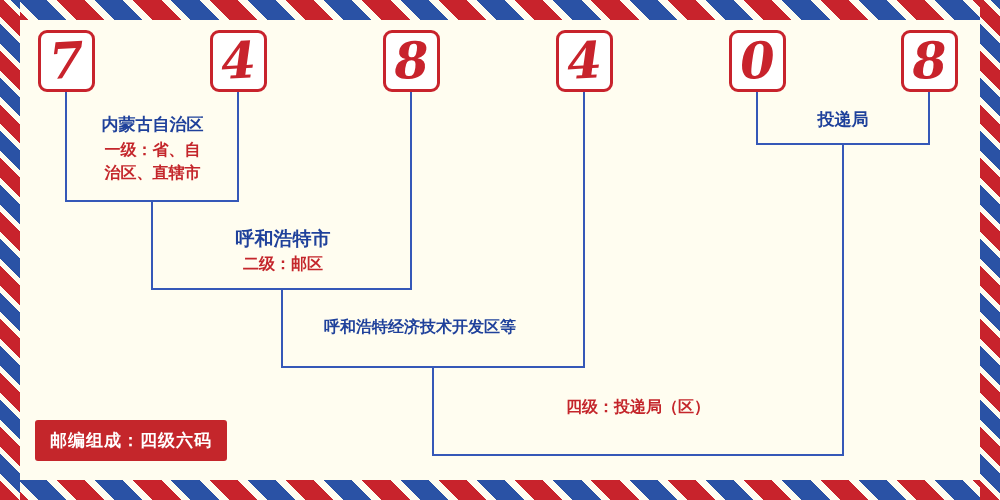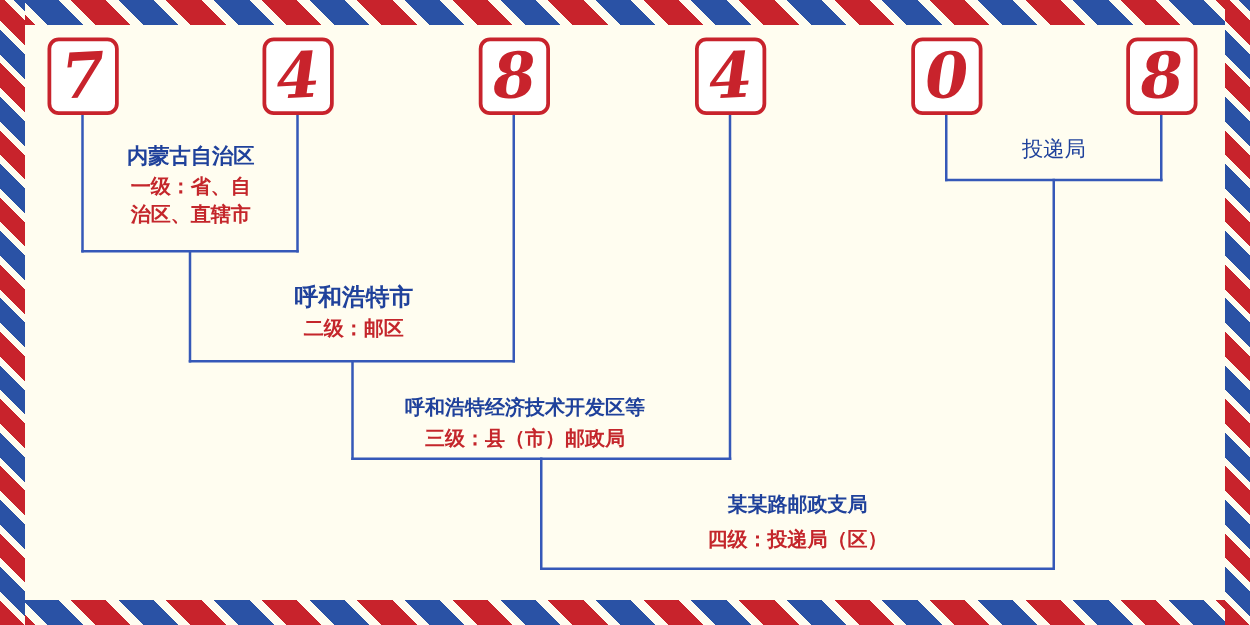--- a/index.html
+++ b/index.html
@@ -42,21 +42,21 @@
   .vline,.hline{position:absolute;background:var(--line-blue);}
   .vline{width:2px;}
   .hline{height:2px;}
 
   
   .lvl{position:absolute;text-align:center;}
   .lvl .name{font-weight:bold;color:var(--label-blue);font-size:18px;line-height:26px;}
   .lvl .desc{color:var(--desc-red);font-size:16px;font-weight:bold;line-height:23px;}
   .lvl1 .name{font-size:17px;}
   .lvl2 .name{font-size:19px;}
-  .delivery{position:absolute;text-align:center;font-weight:normal;color:var(--label-blue);font-size:17px;}
+  .delivery{position:absolute;text-align:center;font-weight:bold;color:var(--label-blue);font-size:17px;}
 
   
   .badge{position:absolute;left:35px;top:420px;background:var(--badge-bg);color:#ffffff;
     font-size:17px;font-weight:bold;padding:9px 15px;border-radius:3px;letter-spacing:1px;}
 </style>
 </head>
 <body>
 
 <div class="canvas">
 
@@ -108,22 +108,21 @@
   </div>
 
   <div class="lvl lvl1" style="left:60px;top:112px;width:185px">
     <div class="name">内蒙古自治区</div>
     <div class="desc">一级：省、自</div>
     <div class="desc">治区、直辖市</div>
   </div>
 
   <div class="lvl lvl3" style="left:284px;top:314px;width:272px">
     <div class="name" style="font-size:16px">呼和浩特经济技术开发区等</div>
-    <div class="desc">三级：县（市）邮政局</div>
   </div>
 
   <div class="lvl lvl4" style="left:488px;top:392px;width:300px">
-    <div class="name" style="font-size:16px">某某路邮政支局</div>
     <div class="desc" style="margin-top:3px">四级：投递局（区）</div>
   </div>
 
+  <div class="badge">邮编组成：四级六码</div>
 
 </div>
 
 </body></html>

